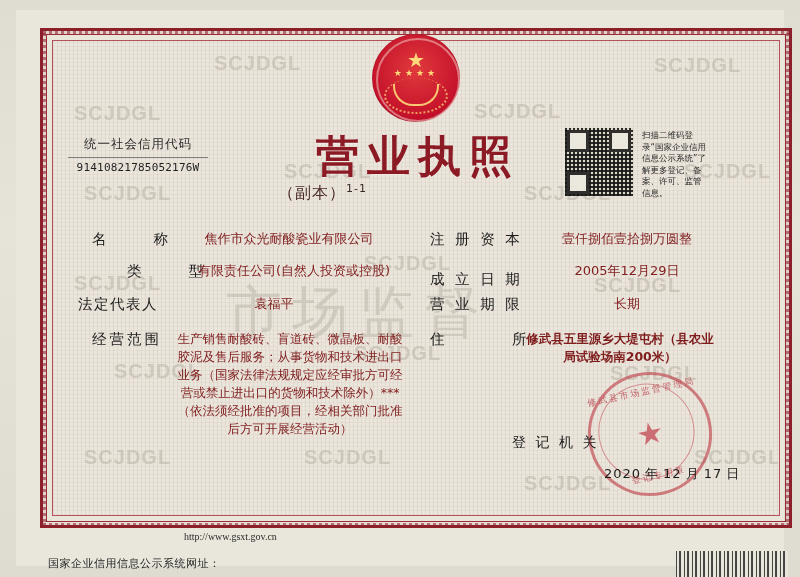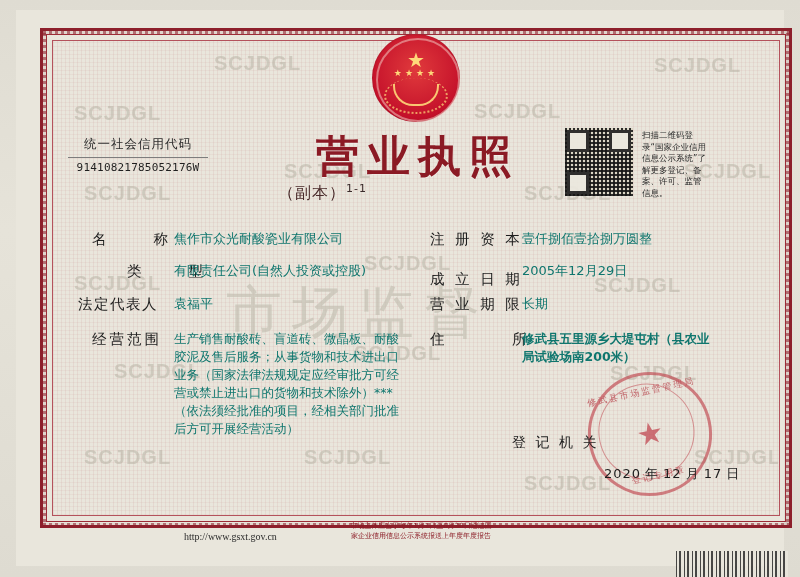--- a/index.html
+++ b/index.html
@@ -148,21 +148,21 @@
     position:absolute;left:626px;top:120px;width:64px;
     font-size:8.5px;line-height:11.5px;color:#2a2a2a;
   }
 
   
   .field-label{
     position:absolute;font-size:14.5px;color:#1d1d1d;letter-spacing:6px;font-weight:500;
   }
   .field-label.nolsp{letter-spacing:1px;}
   .field-value{
-    position:absolute;font-size:13px;color:#0f766e;line-height:18px;
+    position:absolute;font-size:13px;color:#7f1d1d;line-height:18px;text-align:center;
   }
   .field-value.small{font-size:12.5px;}
 
   
   .seal{
     position:absolute;left:572px;top:362px;width:118px;height:118px;
     border-radius:50%;
     border:3px solid rgba(190,60,70,.75);
     transform:rotate(-12deg);
     opacity:.82;
@@ -308,21 +308,18 @@
       <div class="seal-star">★</div>
       <div class="seal-text-bottom">登记专用章</div>
     </div>
 
     <div class="reg-auth">登 记 机 关</div>
 
     <div class="date-row">
       <span>2020</span><span>年</span><span>12</span><span>月</span><span>17</span><span>日</span>
     </div>
 
-    <div class="bottom-note">
-      <div class="r">市场主体应当于每年1月1日至6月30日通过国</div>
-      <div class="r">家企业信用信息公示系统报送上年度年度报告</div>
-    </div>
     <div class="gsxt">http://www.gsxt.gov.cn</div>
+    <div class="footer-left">国家企业信用信息公示系统网址：</div>
     <div class="footer-barcode"></div>
 
   </div>
 </div>
 
 </body></html>

